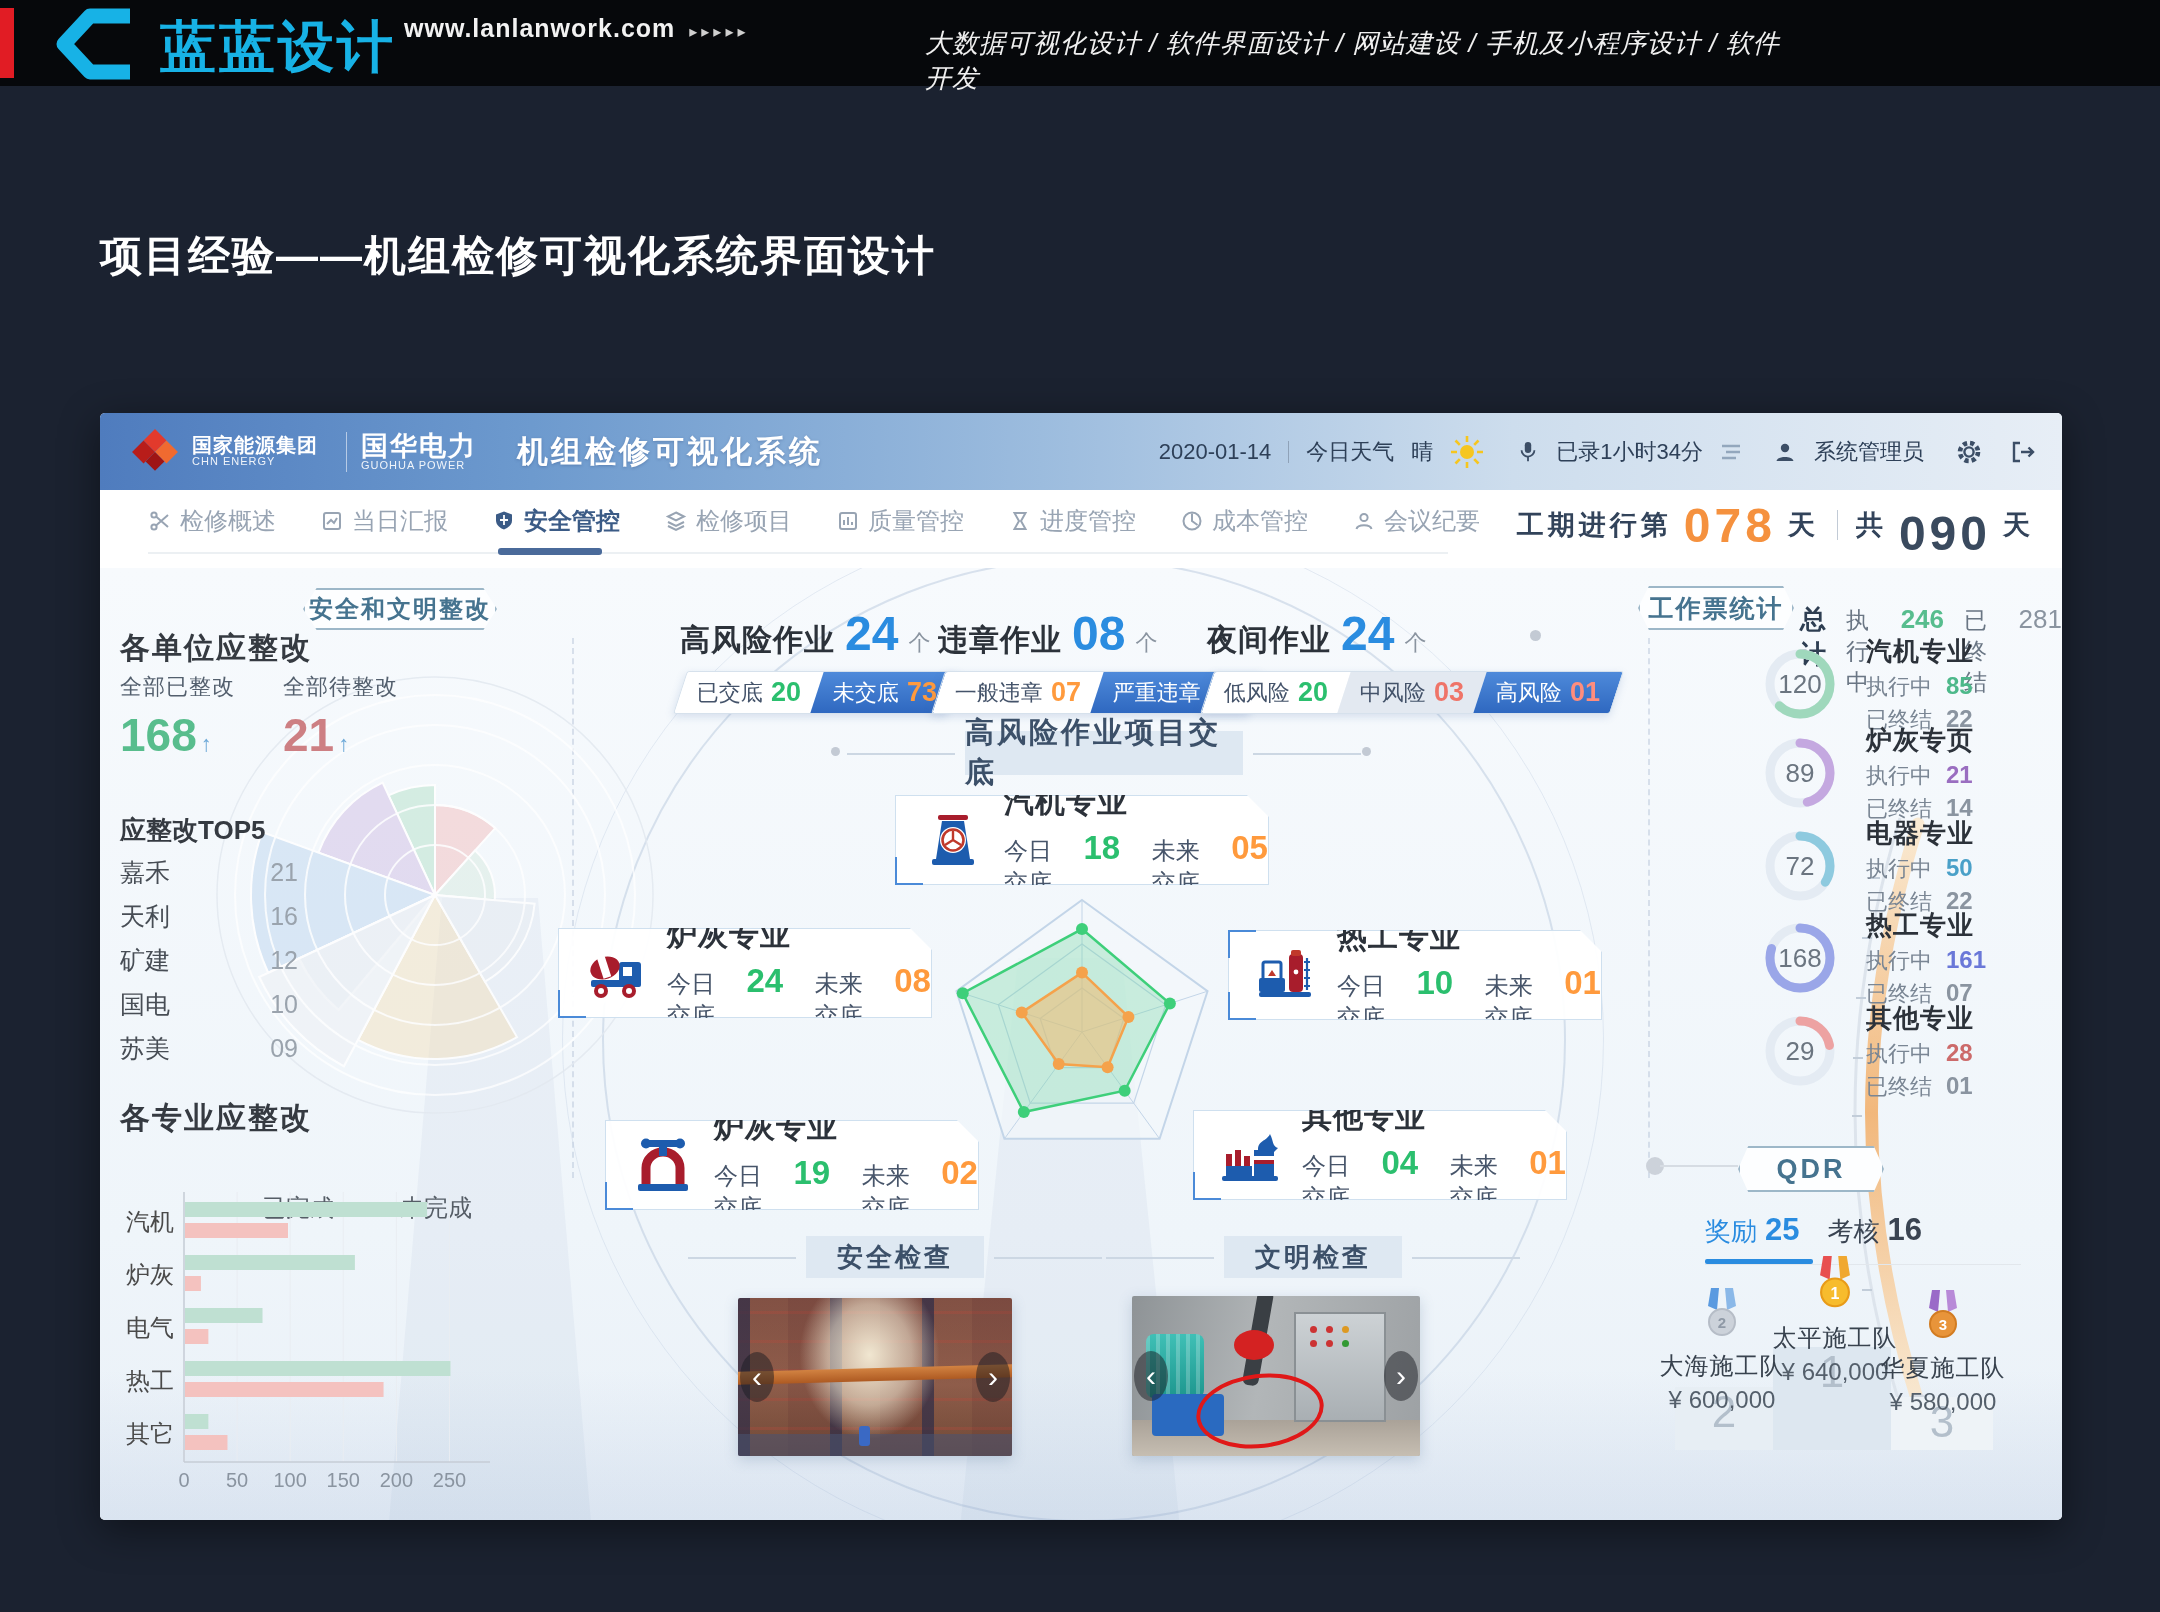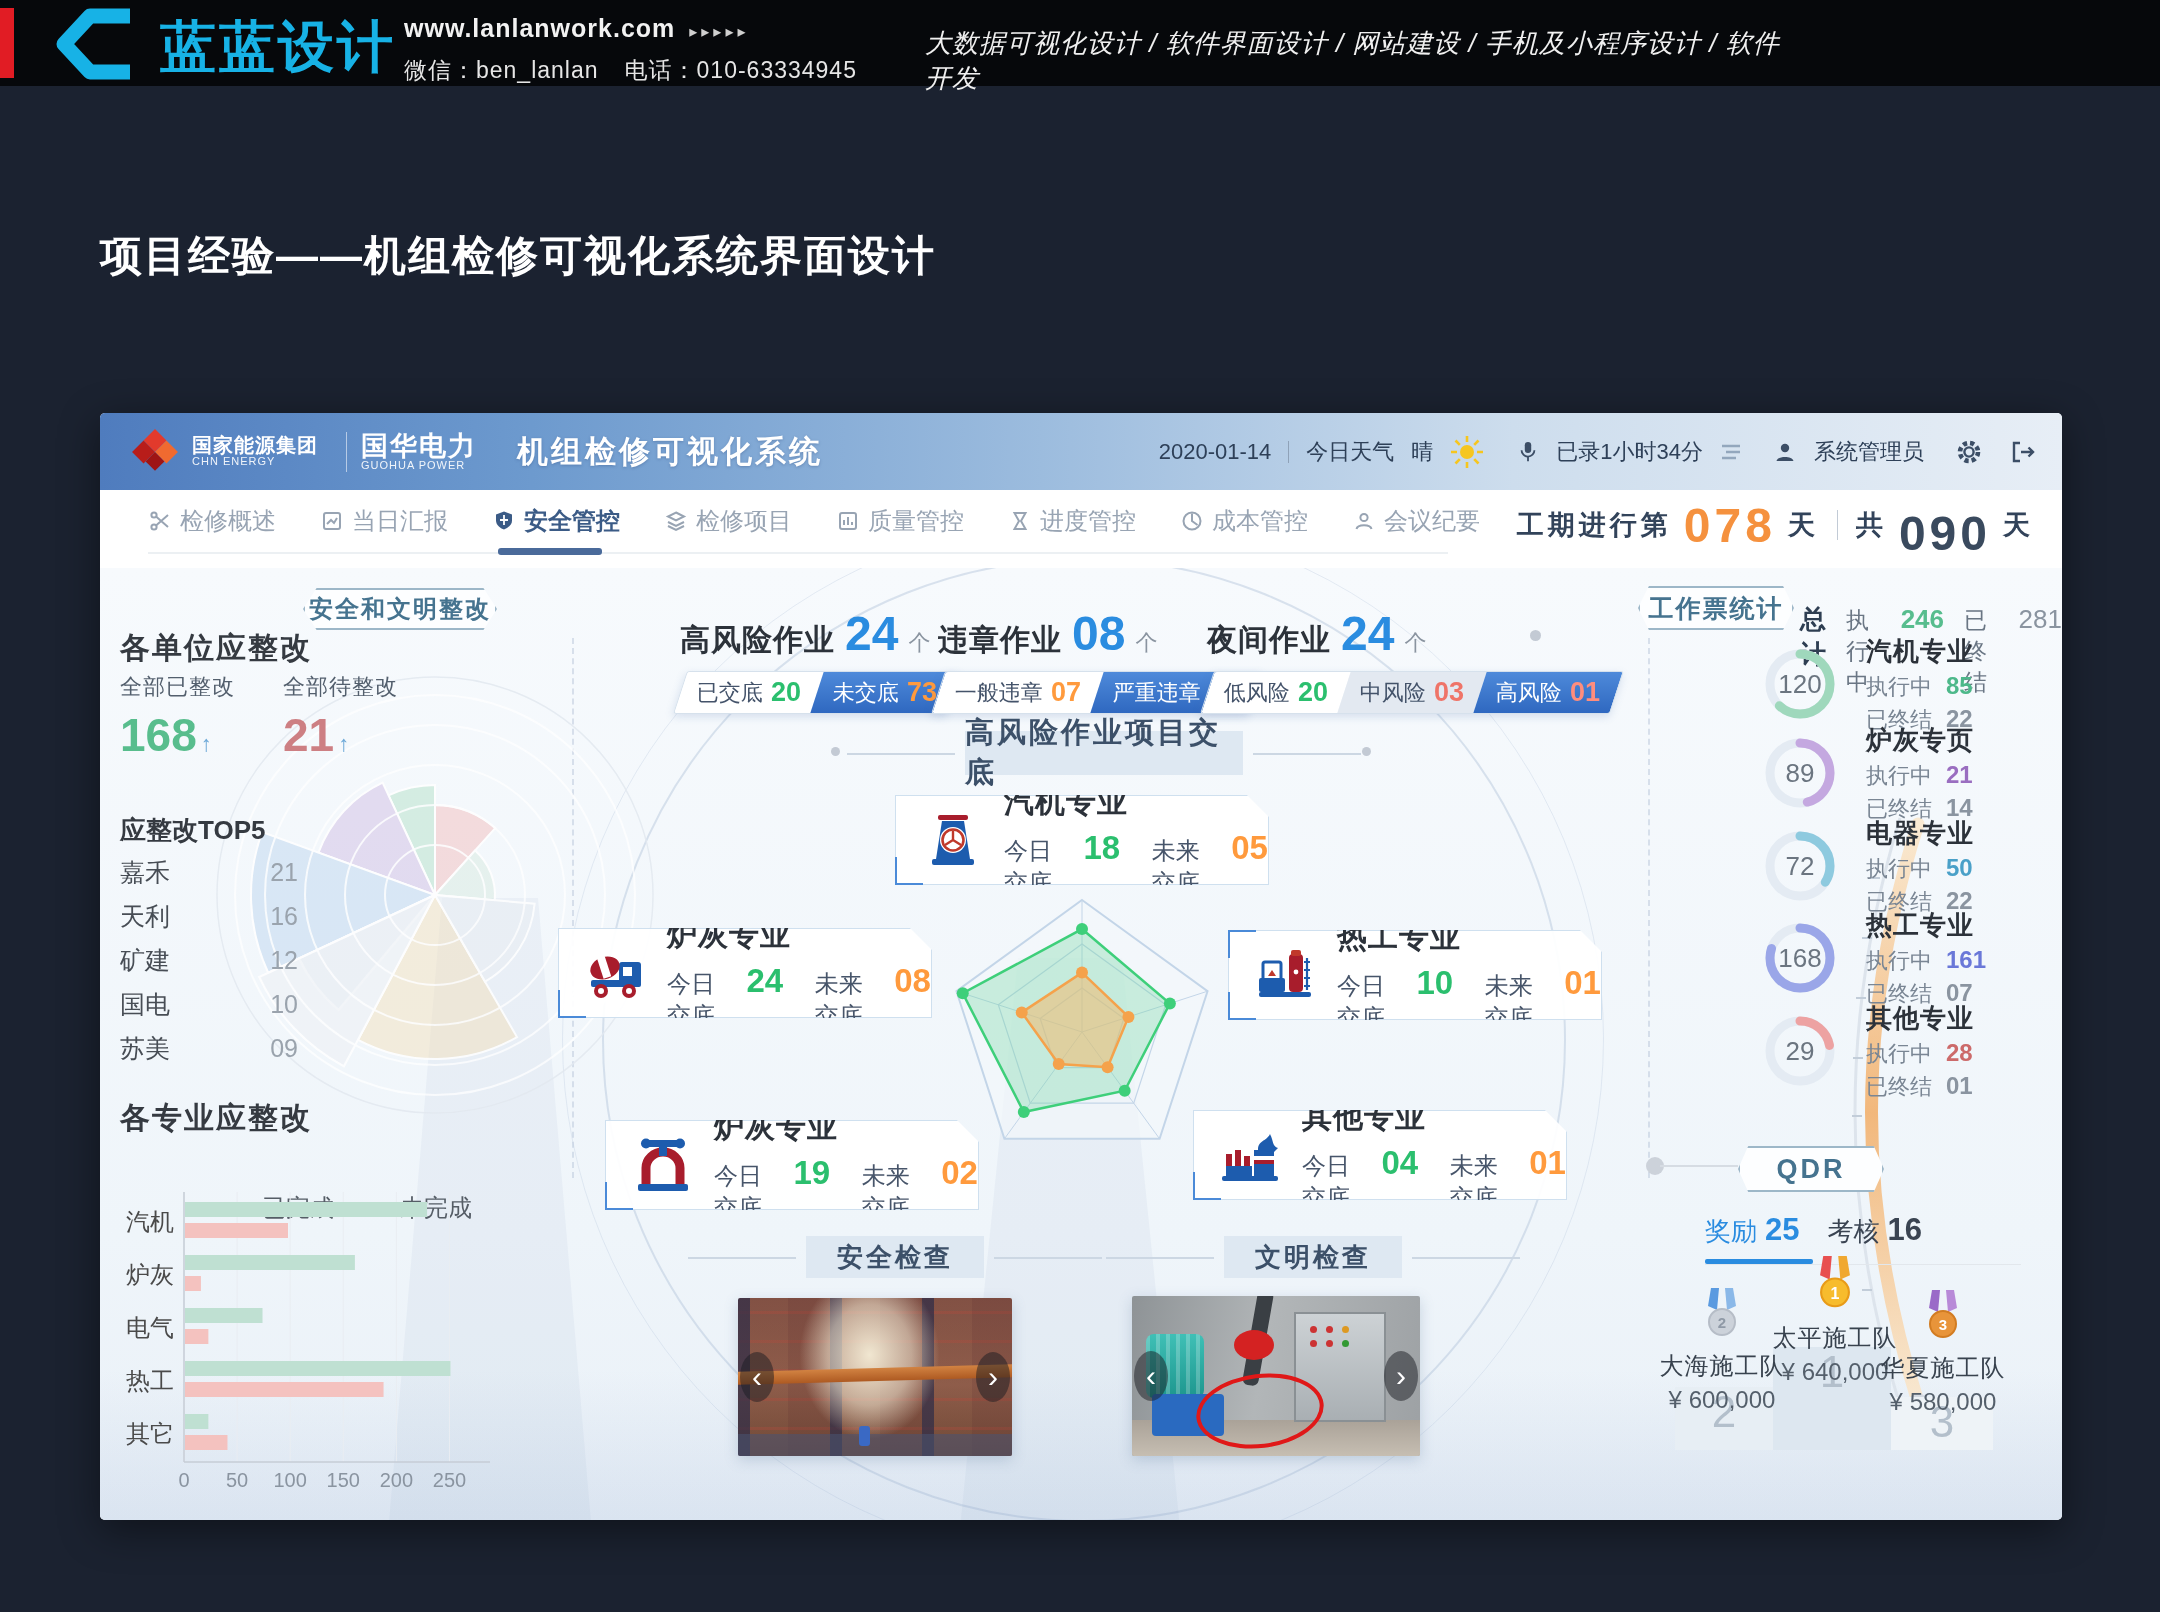--- a/index.html
+++ b/index.html
@@ -200,23 +200,20 @@
 
   <header class="topbar">
     <div class="brand-accent"></div>
     <svg class="brand-icon" width="88" height="72" viewBox="0 0 88 72">
       <path d="M74,8 H34 L8,36 L34,64 H74" fill="none" stroke="#17b2e6" stroke-width="15" stroke-linejoin="round"></path>
     </svg>
     <div class="brand-text">蓝蓝设计</div>
     <div class="contact">
       <div class="site-row">
         <span>www.lanlanwork.com</span><span class="arrows">▸▸▸▸▸</span>
-      </div>
-      <div class="contact-row">
-        <span>微信：ben_lanlan</span><span>电话：010-63334945</span>
       </div>
     </div>
     <div class="services">大数据可视化设计 / 软件界面设计 / 网站建设 / 手机及小程序设计 / 软件开发</div>
   </header>
 
   <h1 class="page-title">项目经验——机组检修可视化系统界面设计</h1>
 
   <section class="dashboard">
 
     <div class="db-header">

